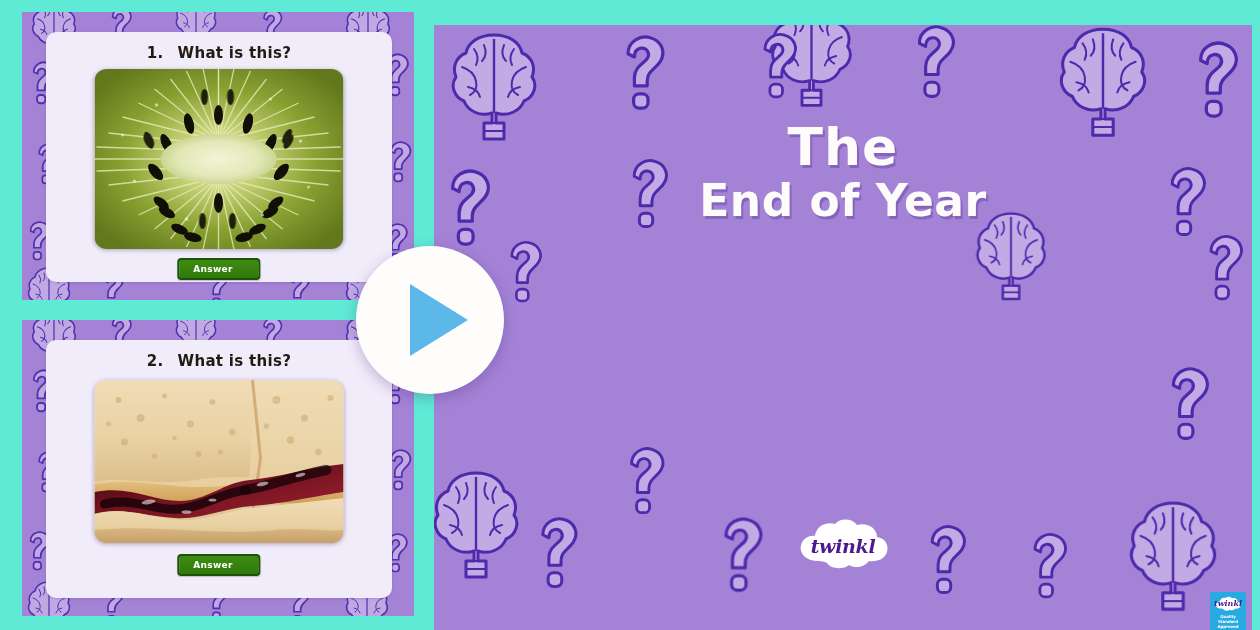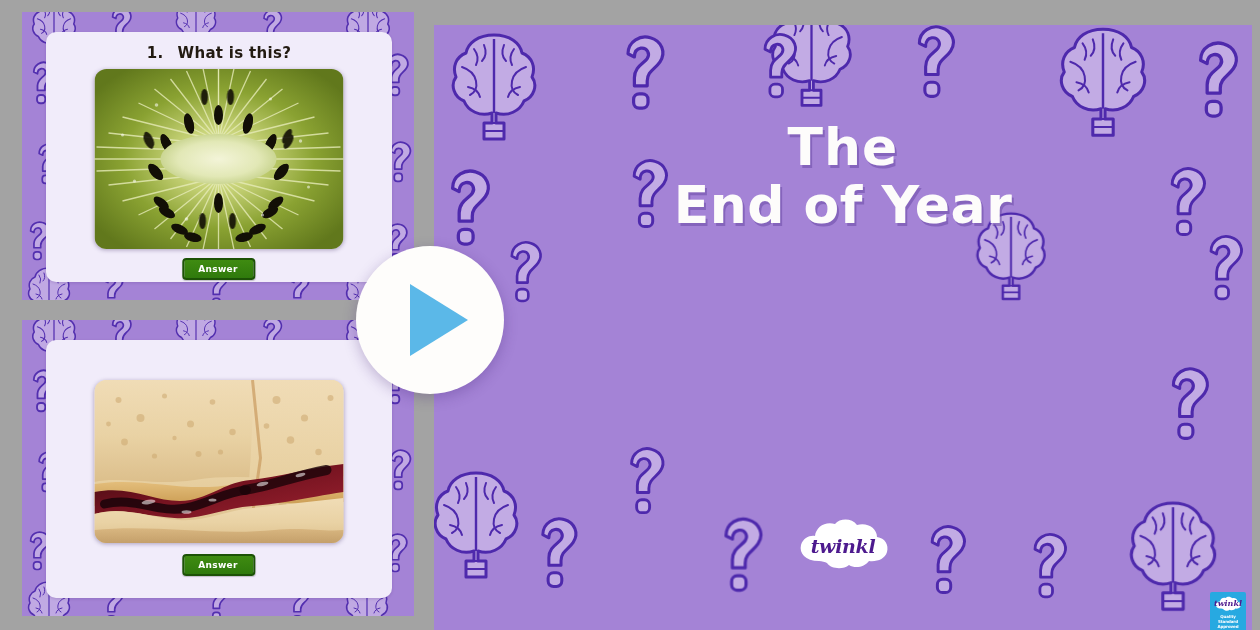--- a/index.html
+++ b/index.html
@@ -10,21 +10,21 @@
   body {
     width: 1260px;
     height: 630px;
     overflow: hidden;
     font-family: "DejaVu Sans", sans-serif;
   }
   #stage {
     position: relative;
     width: 1260px;
     height: 630px;
-    background: #a3a3a3;
+    background: #5eead4;
   }
 
   
   .pattern-purple {
     position: absolute;
     background-color: #a483d6;
     overflow: hidden;
   }
   .pattern-layer {
     position: absolute;
@@ -80,21 +80,21 @@
     left: 50%;
     transform: translateX(-50%);
     background: linear-gradient(#3f8b11, #2f7a0c);
     border: 2px solid #1c5206;
     border-radius: 4px;
     color: #ffffff;
     font-family: "DejaVu Sans", sans-serif;
     font-weight: bold;
     font-size: 9px;
     letter-spacing: .3px;
-    padding: 4px 16px 4px 14px;
+    padding: 4px 26px 4px 14px;
     text-align: center;
     box-shadow: 0 1px 1px rgba(0,0,0,.2);
   }
   #answer-1 { top: 226px; }
   #answer-2 { top: 214px; }
 
   
   #main-panel {
     left: 434px;
     top: 9px;
@@ -112,21 +112,21 @@
   }
   .t-line {
     color: #fdfcfb;
     font-weight: bold;
     line-height: 1;
     text-shadow: 2px 3px 0 rgba(108,74,168,.55);
     white-space: nowrap;
   }
   #t-the      { font-size: 52px; letter-spacing: 1px; margin-bottom: 2px; }
   #t-big      { font-size: 140px; letter-spacing: 1px; margin: -6px 0 -2px 0; }
-  #t-end      { font-size: 52px; letter-spacing: .5px; margin-top: 6px; }
+  #t-end      { font-size: 44px; letter-spacing: .5px; margin-top: 6px; }
   #t-picture  { font-size: 62px; letter-spacing: .5px; margin-top: 12px; }
 
   
   #twinkl-logo {
     position: absolute;
     left: 50%;
     transform: translateX(-50%);
     top: 492px;
     width: 96px;
     height: 56px;
@@ -412,20 +412,23 @@
         <use href="#qmark-glyph" transform="translate(354,212) scale(0.42)"></use>
         <use href="#brain-glyph" transform="translate(2,258) scale(0.50)"></use>
         <use href="#qmark-glyph" transform="translate(70,264) scale(0.42)"></use>
         <use href="#qmark-glyph" transform="translate(176,262) scale(0.40)"></use>
         <use href="#qmark-glyph" transform="translate(256,264) scale(0.42)"></use>
         <use href="#brain-glyph" transform="translate(320,258) scale(0.50)"></use>
       </g>
     </svg>
 
     <div class="thumb-card">
+      <div class="thumb-q">
+        <span class="qnum">2.</span><span>What is this?</span>
+      </div>
 
       <div class="photo" id="photo-2">
         <svg viewBox="0 0 249 163" width="249" height="163" preserveAspectRatio="none" aria-hidden="true">
           <rect width="249" height="163" fill="url(#bread-g)"></rect>
 
           <path d="M0 0 H249 V96 C200 104 150 92 100 100 C60 106 24 96 0 102 Z" fill="url(#bread-g)"></path>
 
           <path d="M160 0 H249 V163 H150 L156 80 Z" fill="url(#bread-g)" opacity="0.9"></path>
           <path d="M158 0 L166 78 L154 163" stroke="#c99a5e" stroke-width="3" fill="none" opacity="0.7"></path>
 

